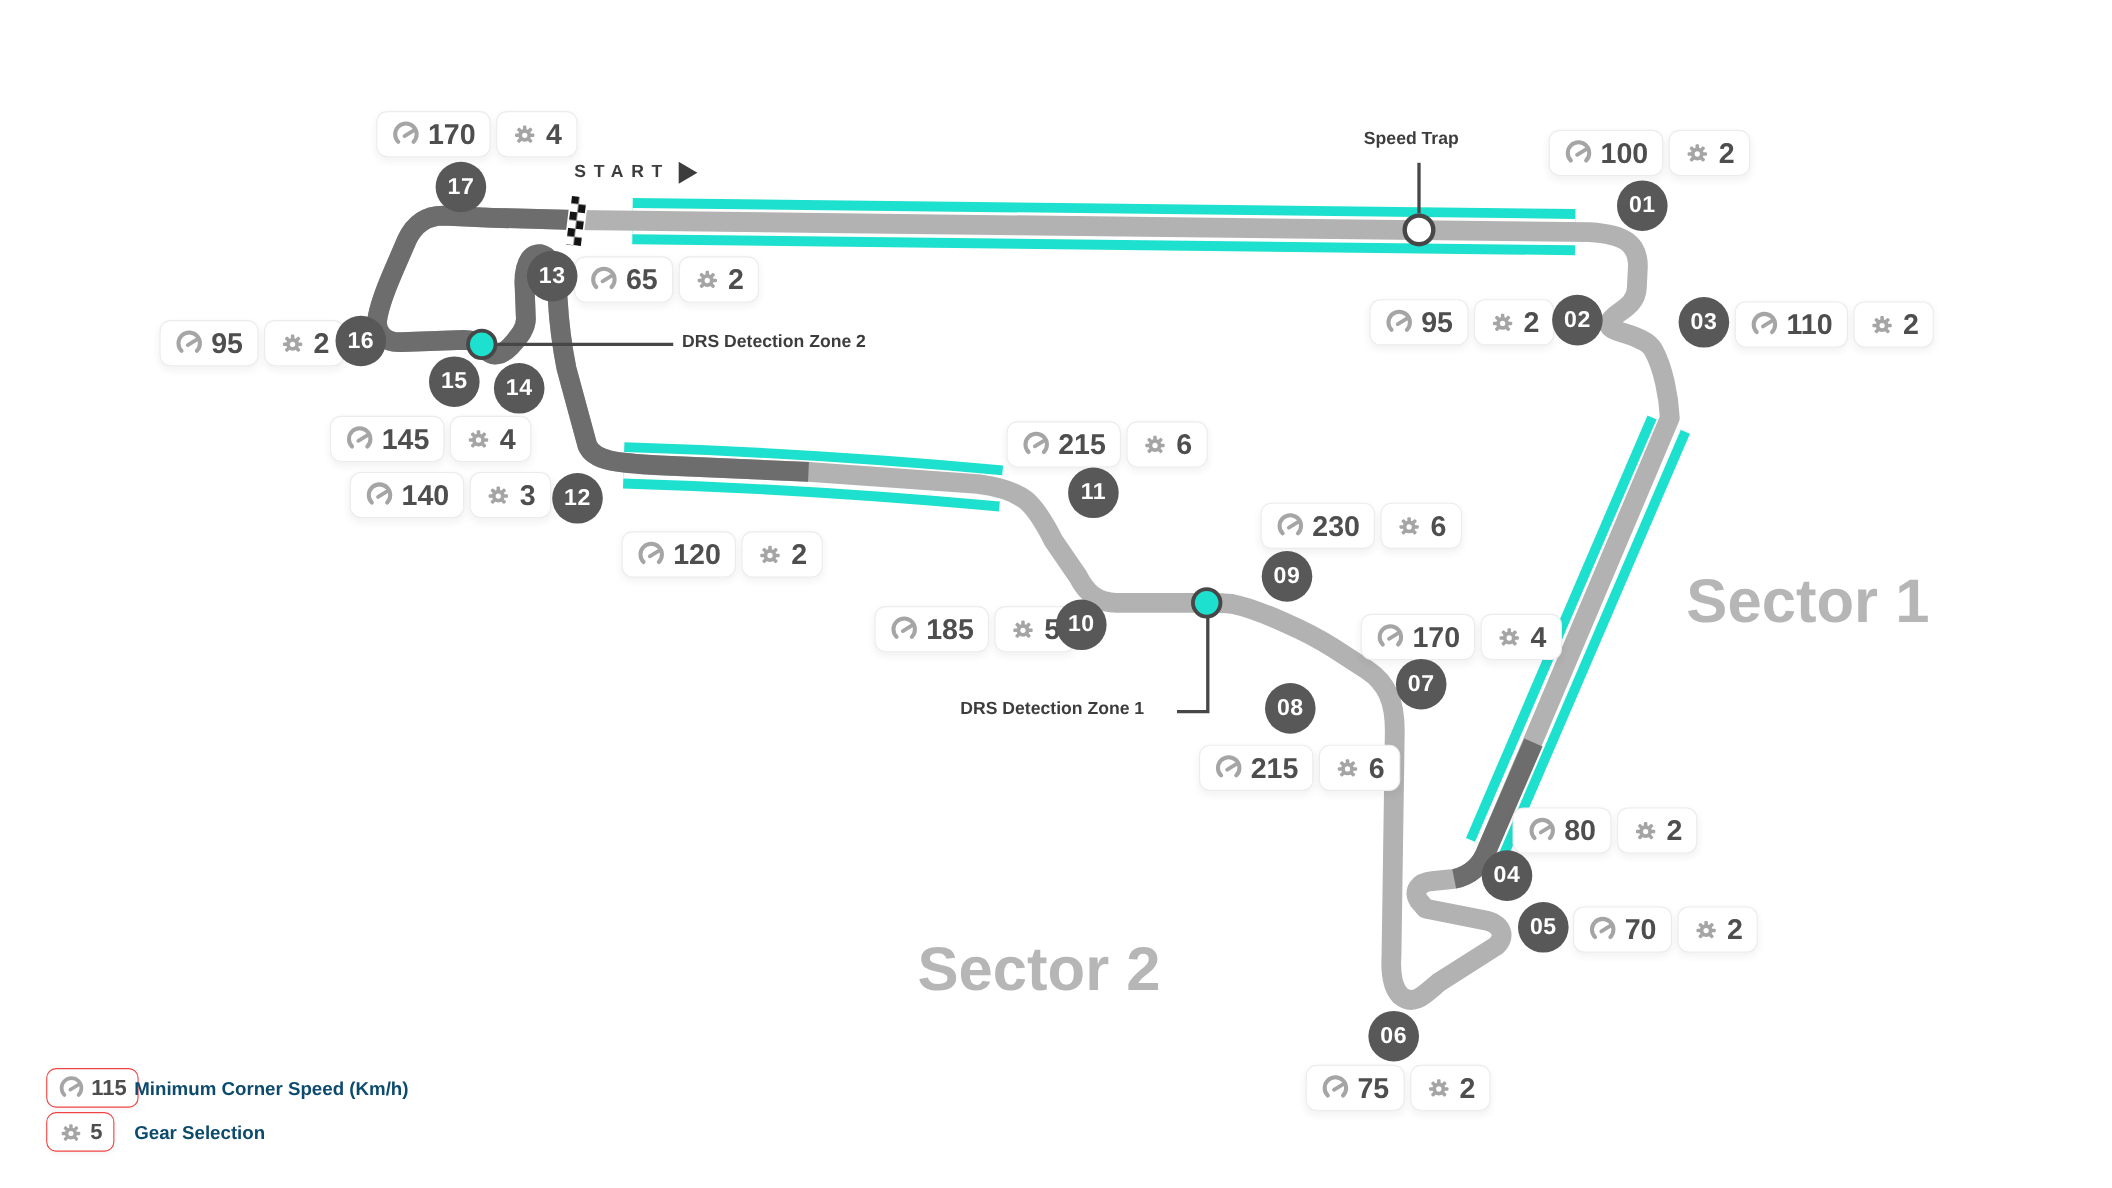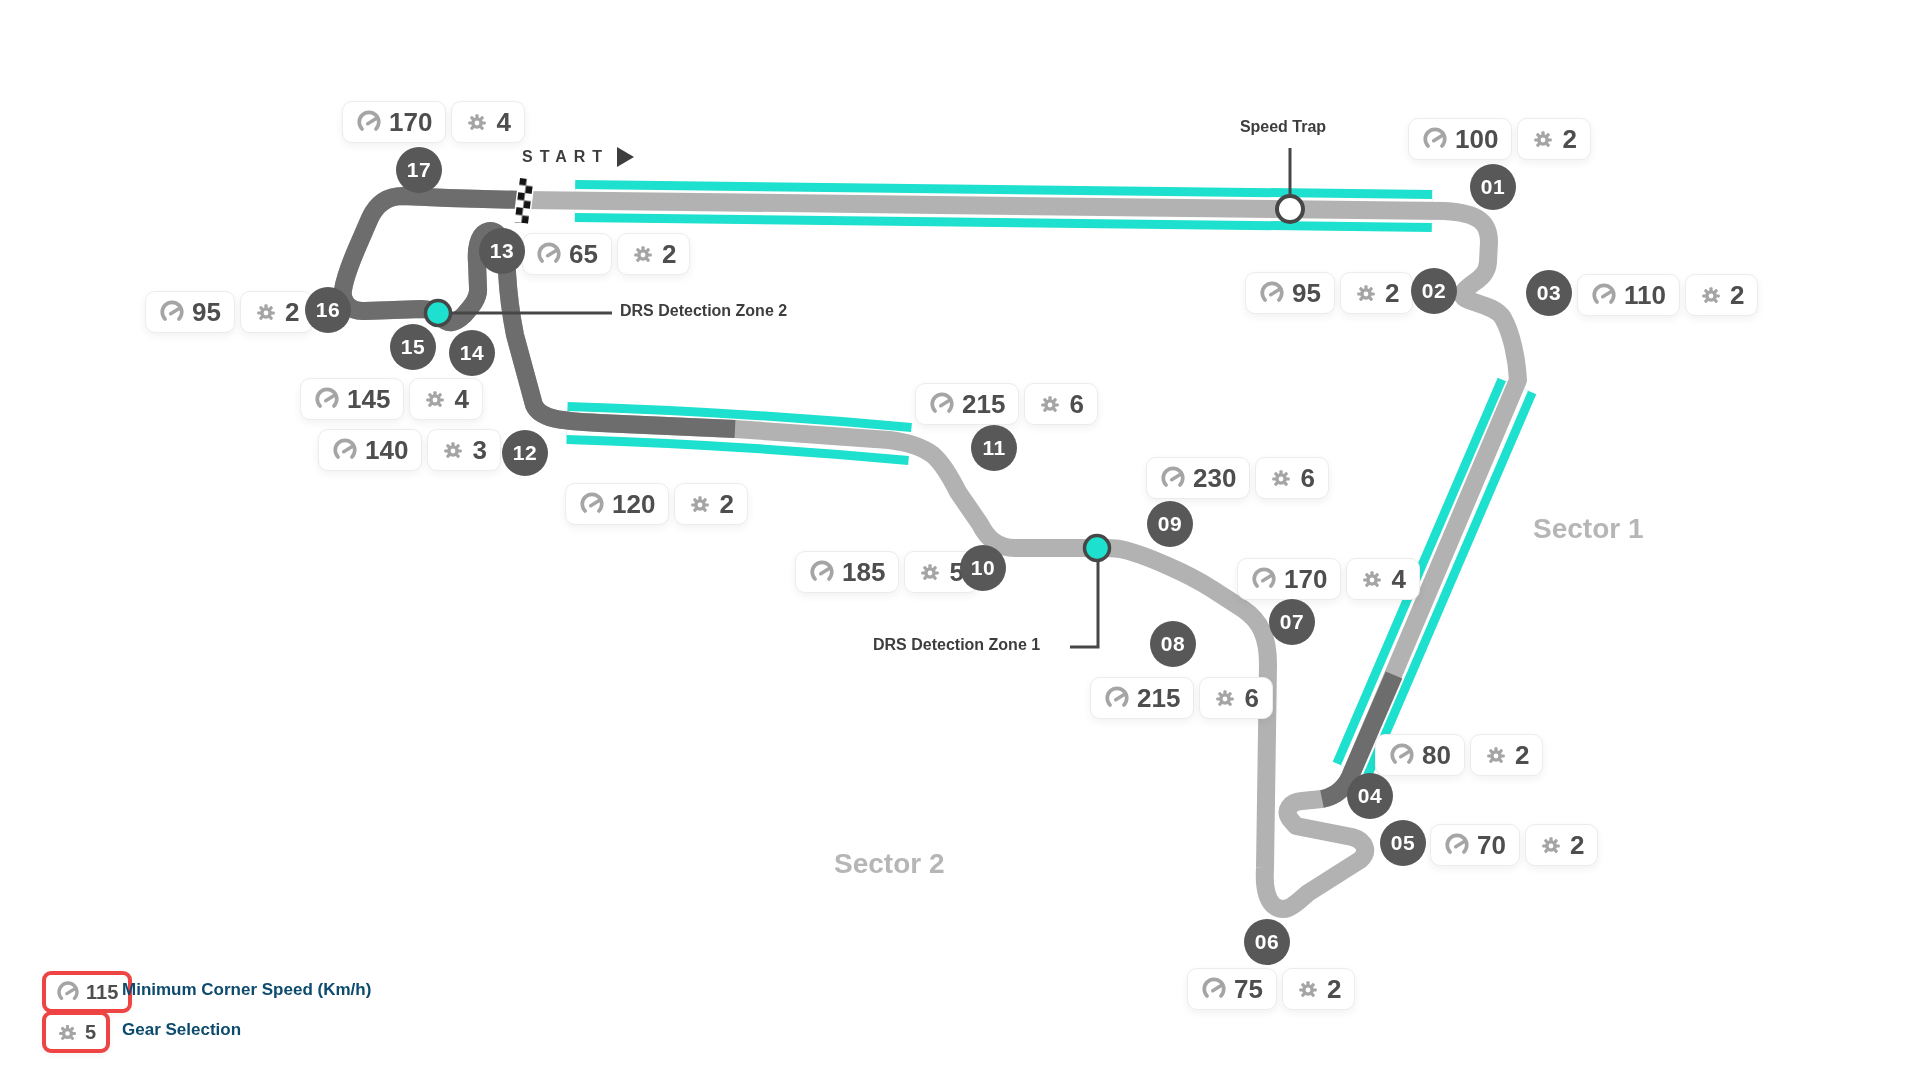--- a/index.html
+++ b/index.html
@@ -14,29 +14,29 @@
   }
   .pair { position:absolute; display:flex; gap:5px; z-index:5; }
   .card {
     display:flex; align-items:center; gap:7px; background:#ffffff;
     border:1px solid #ececec; border-radius:10px; height:40px; padding:0 13px;
     box-shadow:0 3px 8px rgba(0,0,0,0.06);
   }
   .card .num { font-weight:bold; font-size:26px; color:#4e4e4e; line-height:1; }
   .card svg, .legend-card svg { color:#a5a5a5; flex:0 0 auto; }
 
-  .sector-label { position:absolute; font-size:28px; font-weight:bold; color:#b6b6b6; white-space:nowrap; z-index:2; }
+  .sector-label { position:absolute; font-size:56px; font-weight:bold; color:#b6b6b6; white-space:nowrap; z-index:2; }
   .note { position:absolute; font-weight:bold; font-size:16px; color:#3d3d3d; white-space:nowrap; z-index:7; }
   .start-label { display:flex; align-items:center; letter-spacing:7px; }
   .tri { width:0; height:0; border-left:17px solid #3d3d3d; border-top:10px solid transparent;
          border-bottom:10px solid transparent; display:inline-block; margin-left:8px; }
 
   .legend-card {
     position:absolute; display:flex; align-items:center; gap:6px; background:#ffffff;
-    border:4px solid #ef4444; border-radius:9px; height:34px; padding:0 10px;
+    border:1px solid #ef4444; border-radius:9px; height:34px; padding:0 10px;
     box-shadow:0 2px 6px rgba(0,0,0,0.05); z-index:5;
   }
   .legend-card .num { font-weight:bold; font-size:20px; color:#4e4e4e; }
   .legend-text { position:absolute; font-weight:bold; font-size:17px; color:#0c4a6e; white-space:nowrap; z-index:5; }
 </style>
 </head>
 <body>
 
 <div class="stage">
 

